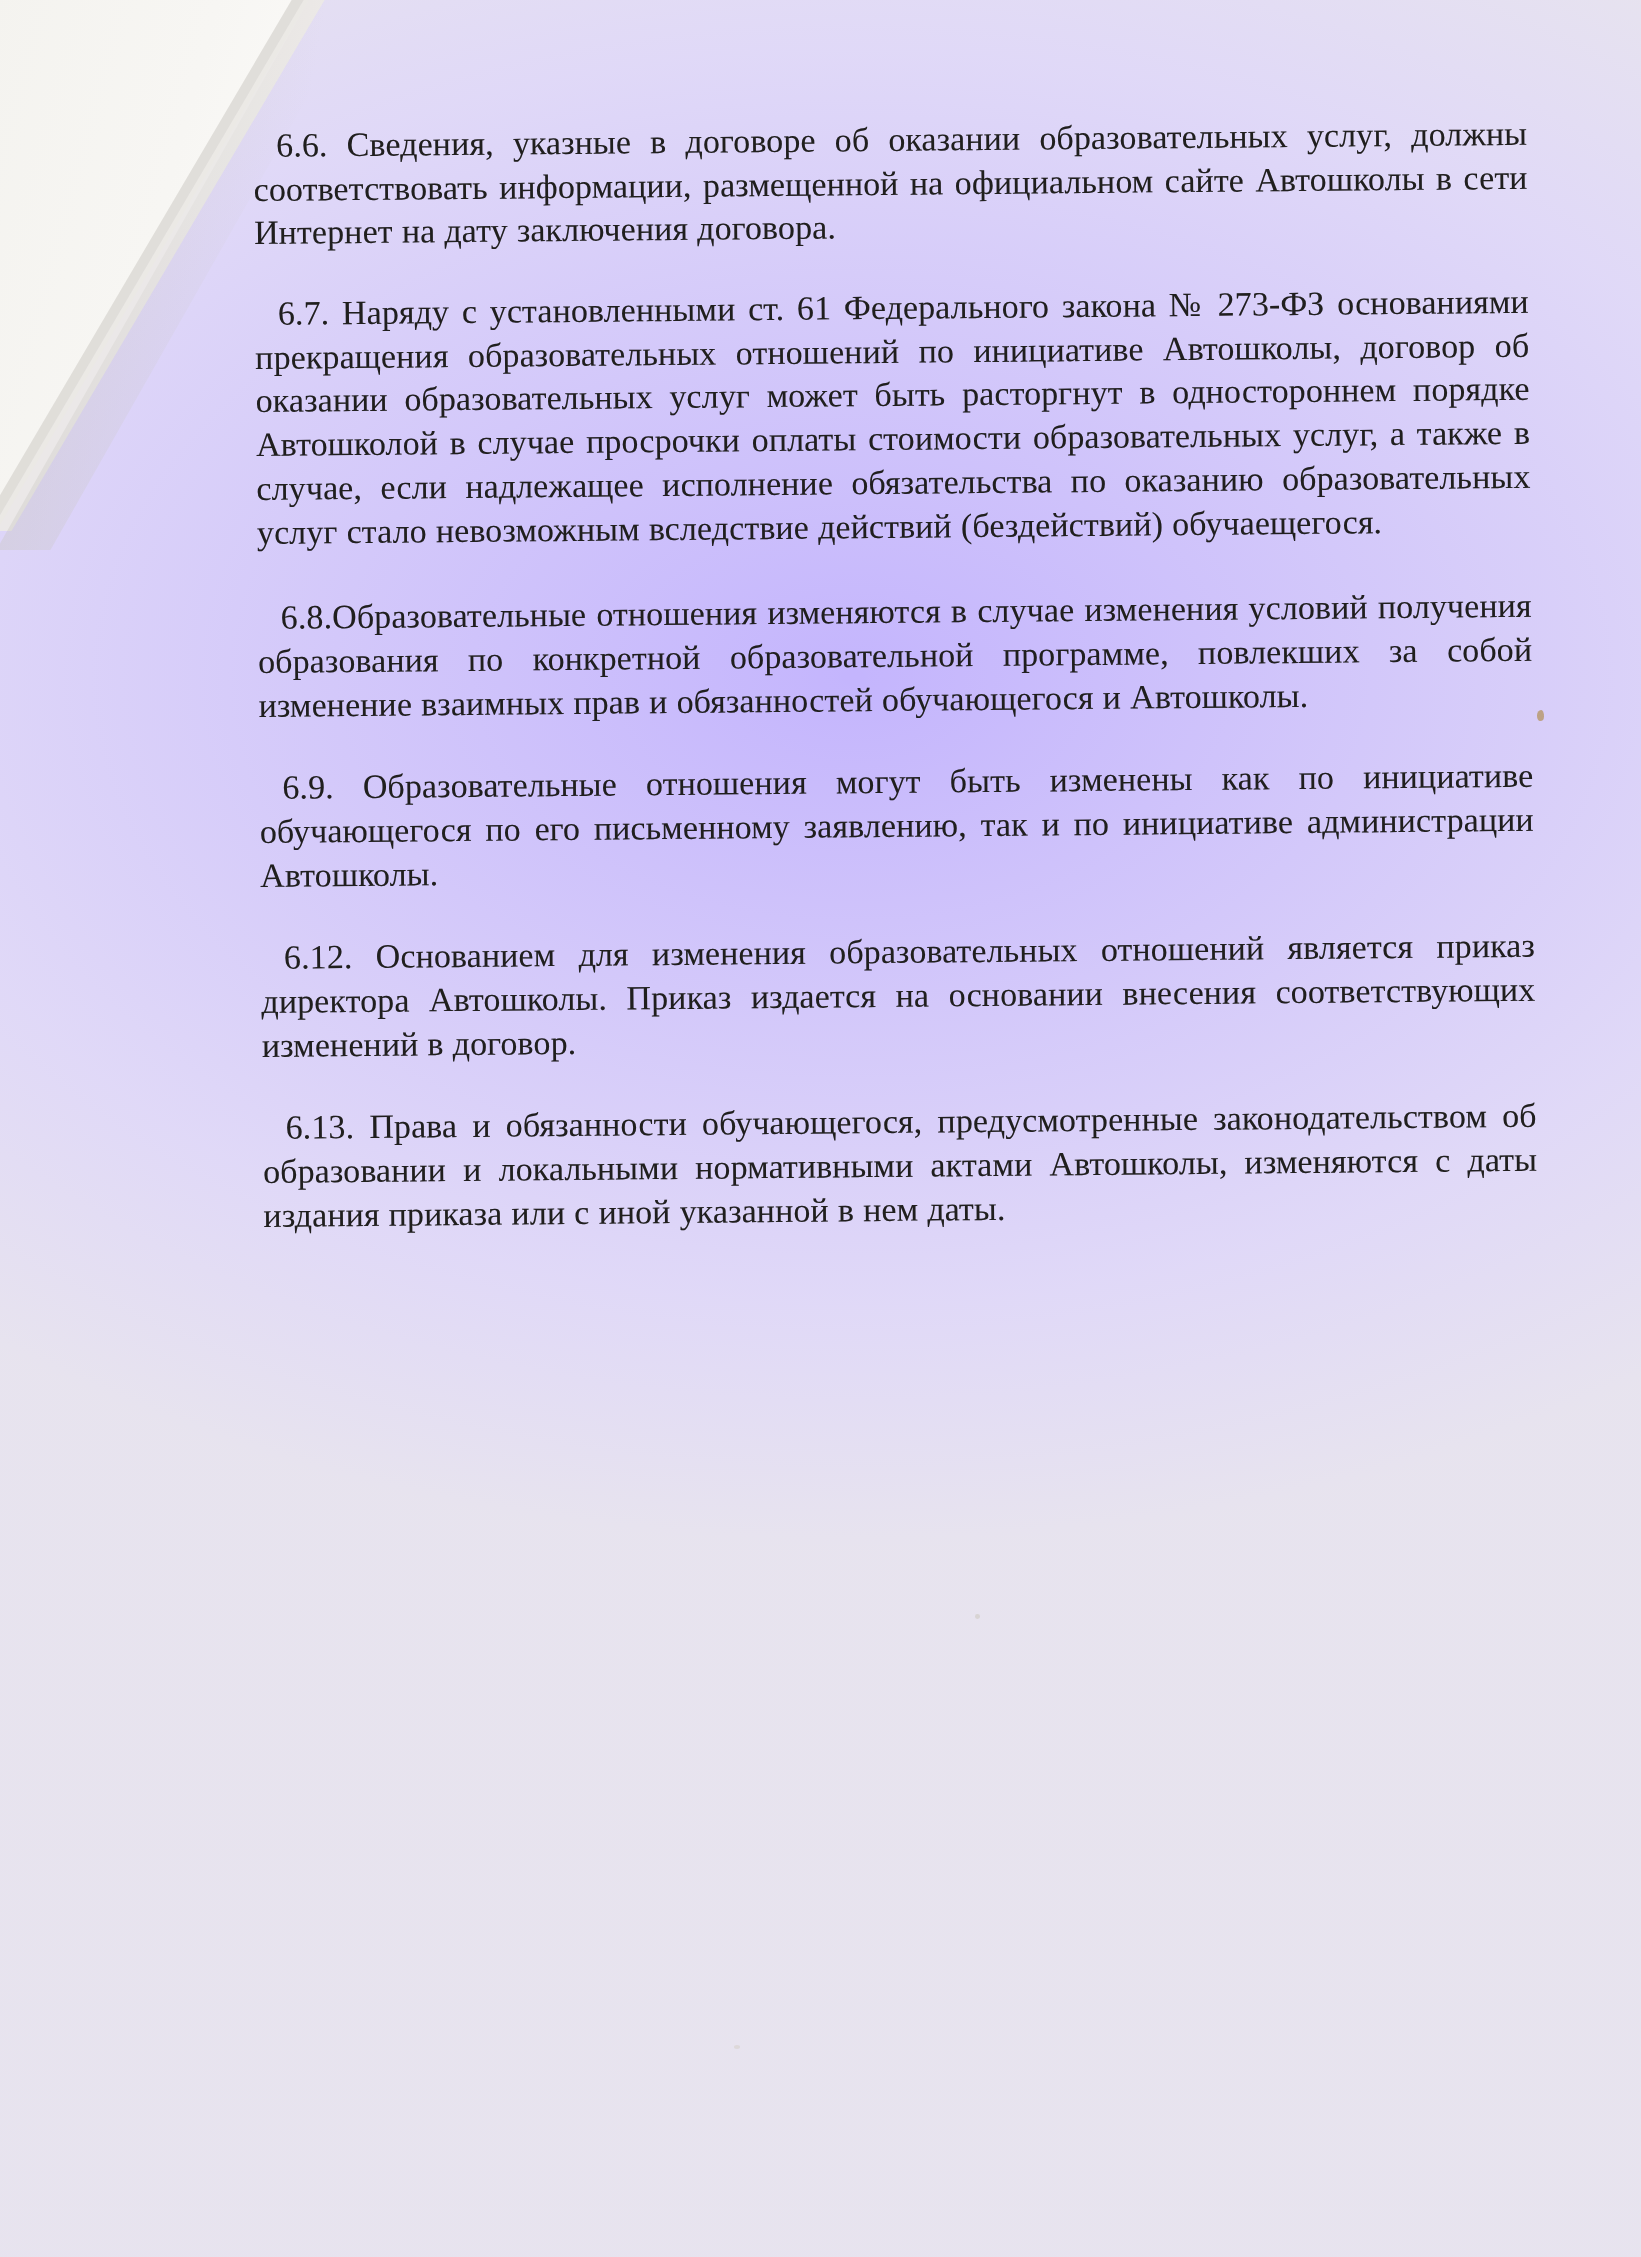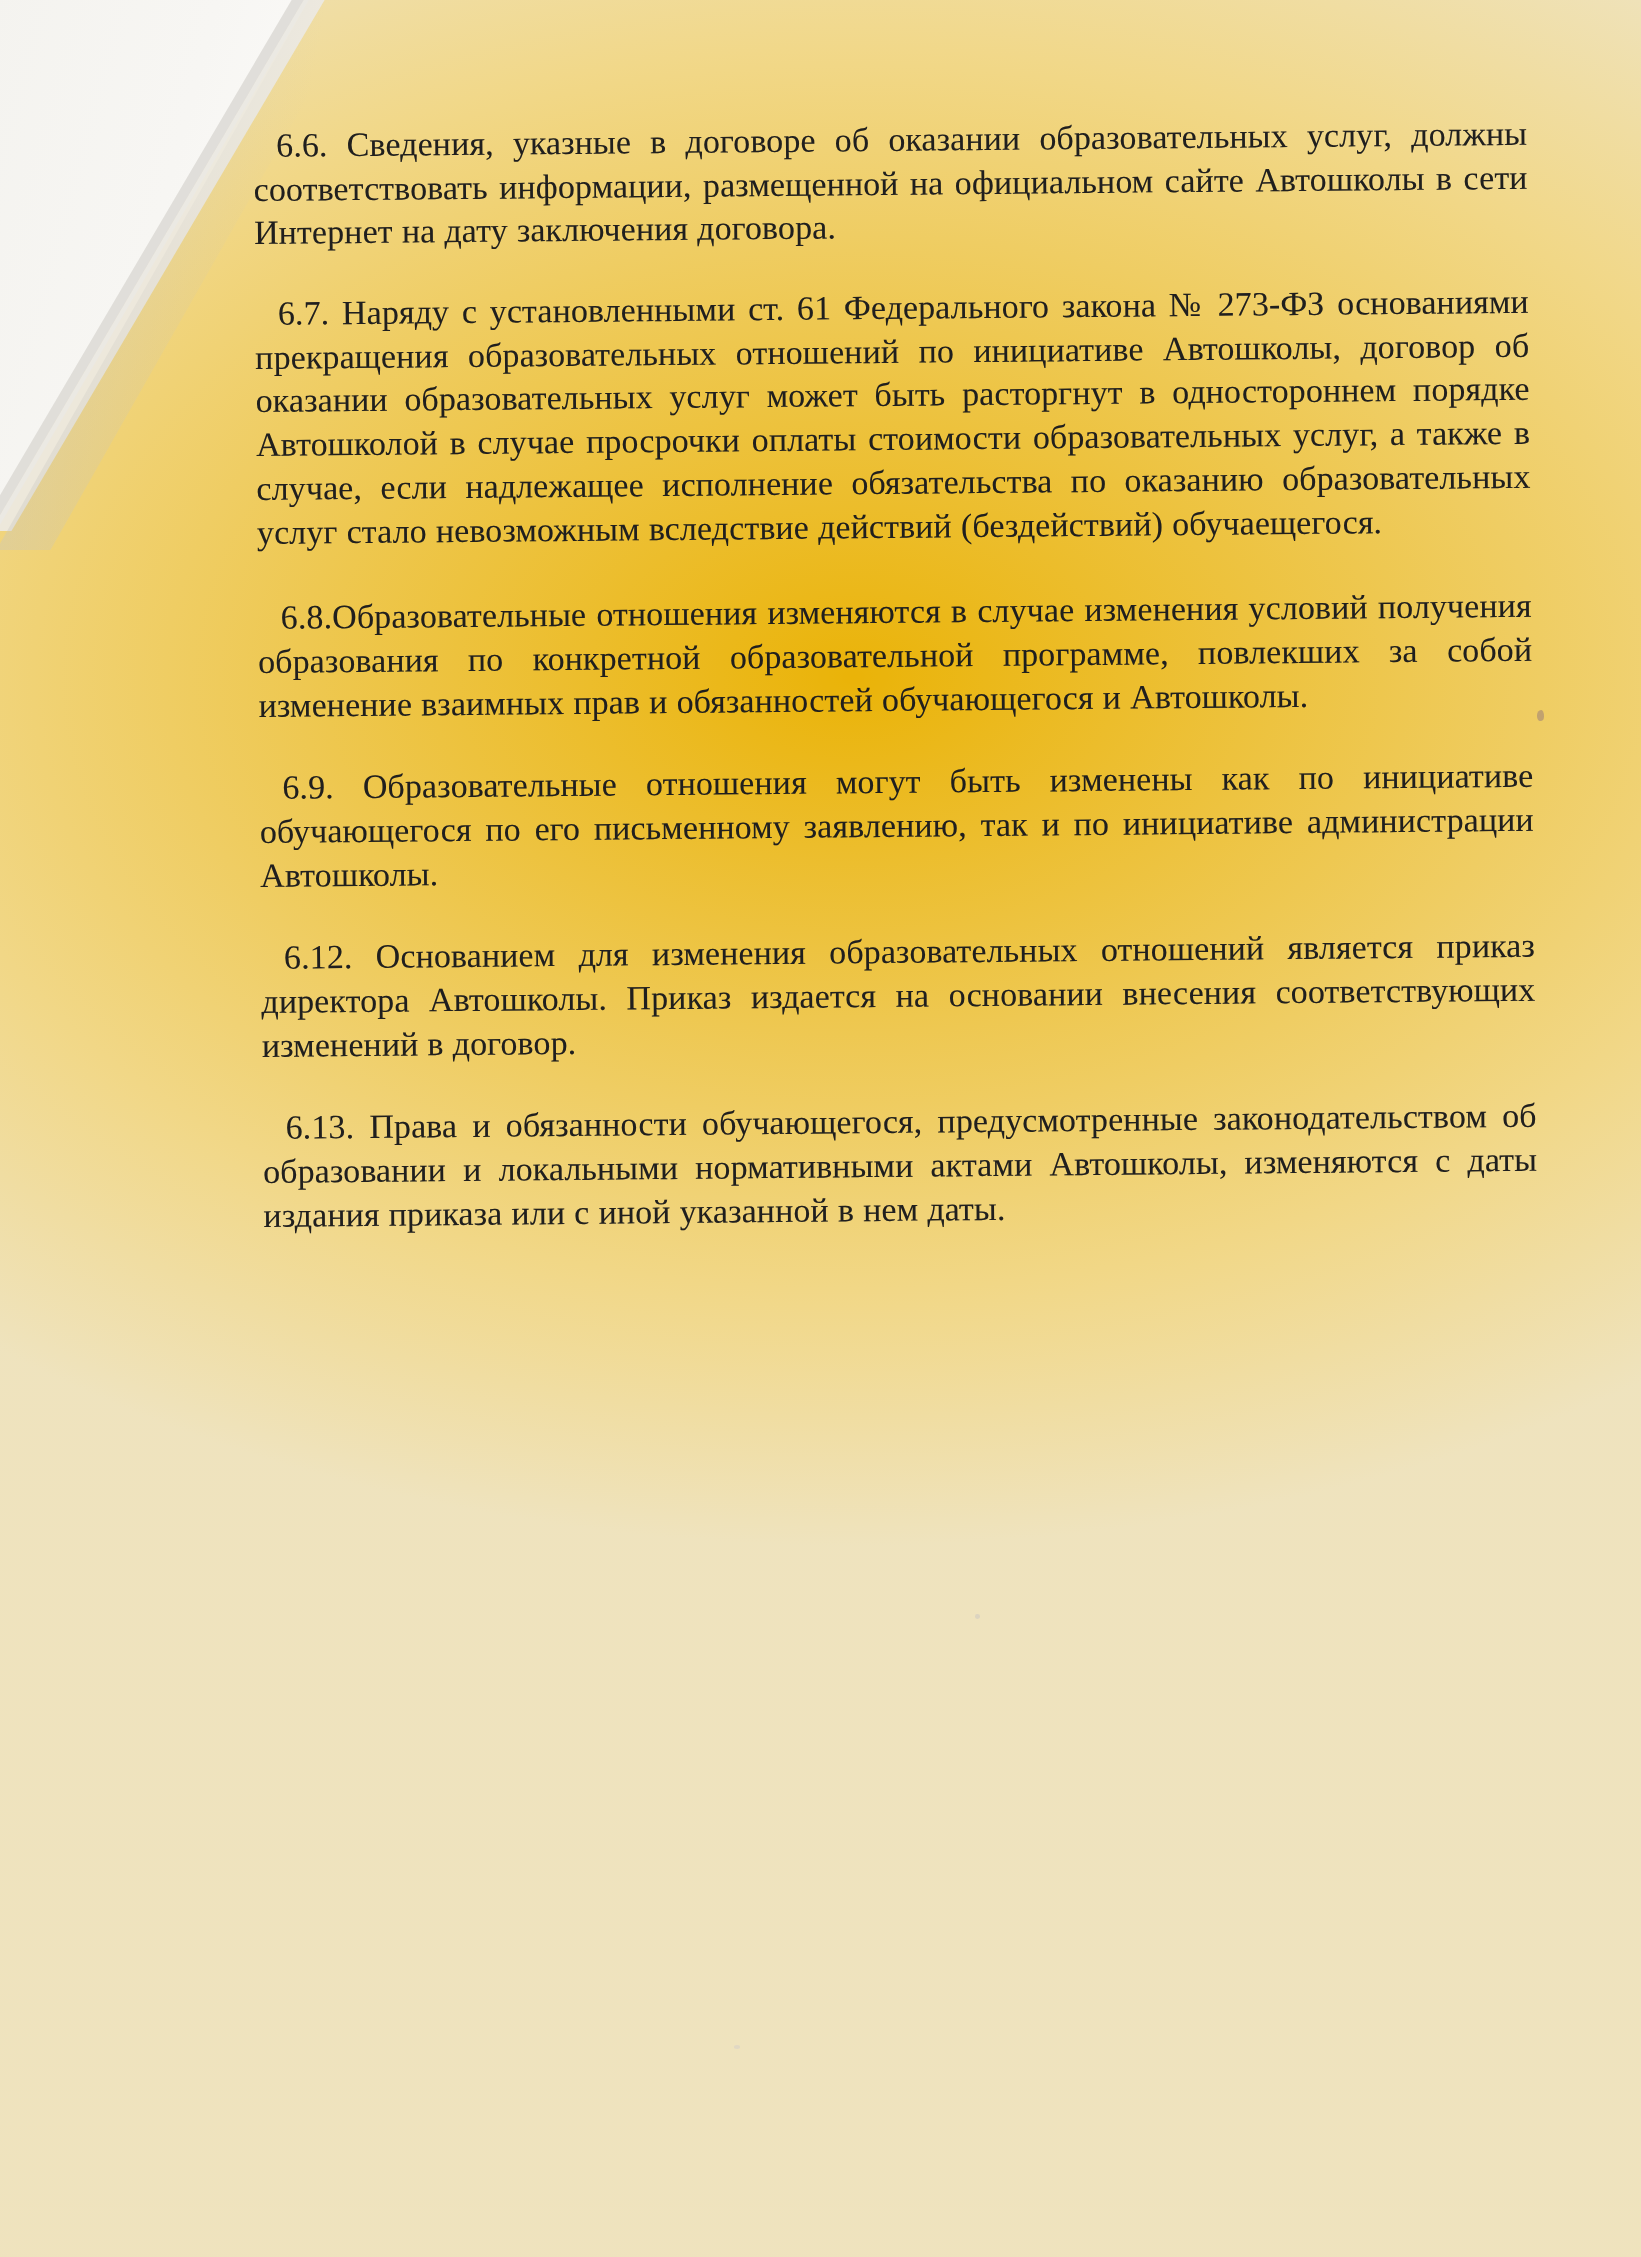--- a/index.html
+++ b/index.html
@@ -4,21 +4,21 @@
 <style>
   html, body {
     margin: 0;
     padding: 0;
     background: #ffffff;
   }
   .page {
     position: relative;
     width: 1641px;
     height: 2257px;
-    background: #eab308;
+    background: #c4b5fd;
     overflow: hidden;
     font-family: "Liberation Serif", "DejaVu Serif", serif;
   }
 
   
   .paper-tone {
     position: absolute;
     inset: 0;
     background:
       radial-gradient(ellipse 1352px 869px at 52% 30%, rgba(255,255,255,0) 0%, rgba(247,246,243,0.55) 72%, rgba(240,239,235,0.8) 100%);

